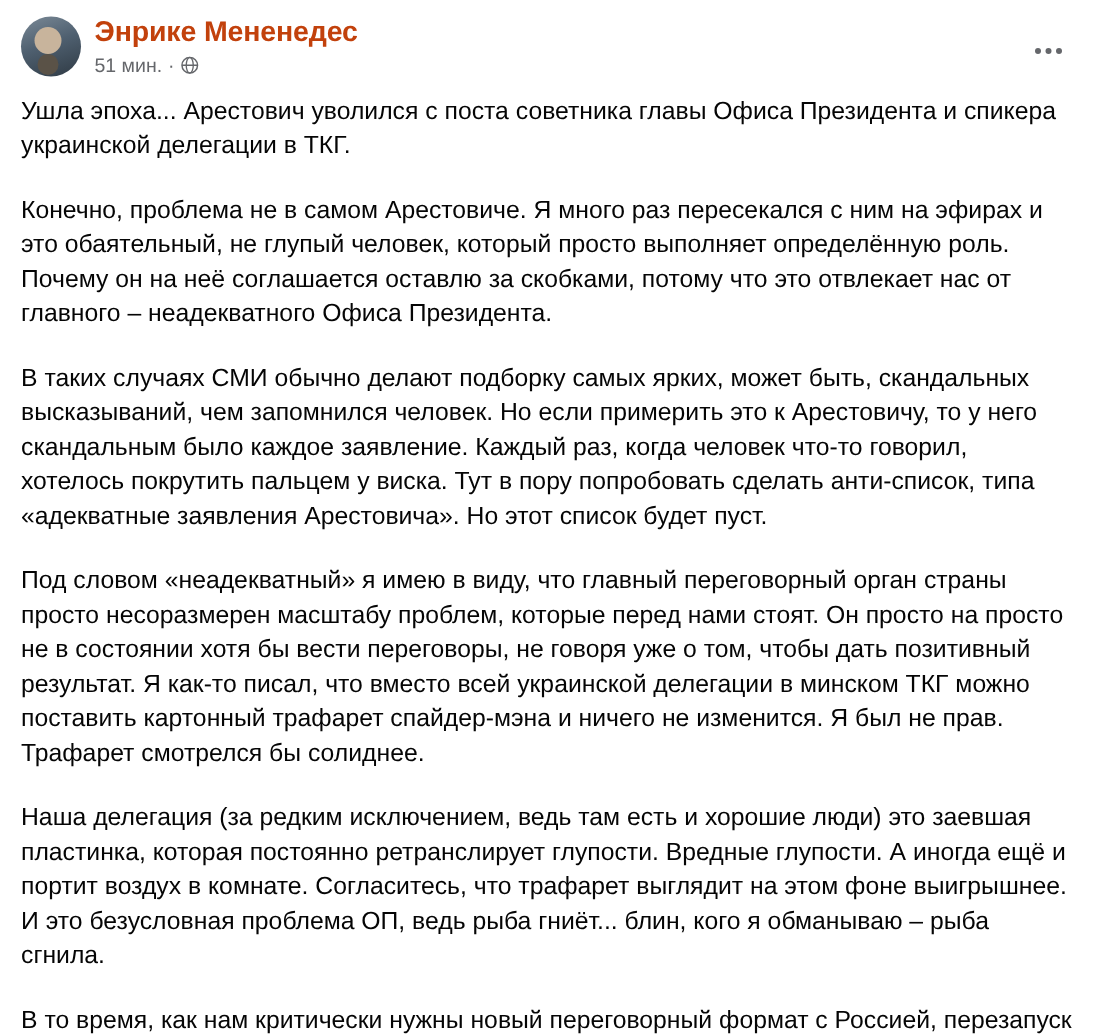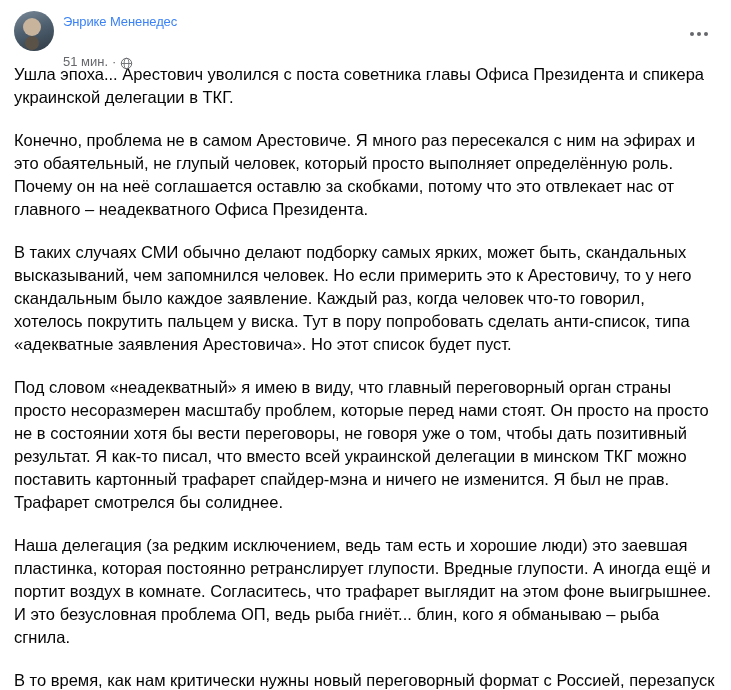--- a/index.html
+++ b/index.html
@@ -47,30 +47,30 @@
     box-shadow: 0 16px 0 -2px #5a5247;
   }
   .header-text {
     margin-left: 9px;
     display: flex;
     flex-direction: column;
     justify-content: center;
     padding-top: 1px;
   }
   .author-name {
-    font-size: 13px;
-    font-weight: normal;
+    font-size: 19px;
+    font-weight: bold;
     line-height: 22px;
-    color: #3b82f6;
+    color: #c2410c;
     letter-spacing: -0.1px;
   }
   .meta-row {
     display: flex;
-    align-items: center;
-    margin-top: 21px;
+    align-items: flex-start;
+    margin-top: 3px;
     font-size: 13px;
     color: #65676b;
     line-height: 16px;
   }
   .meta-sep {
     margin: 0 4px;
     color: #65676b;
   }
   .globe-icon {
     width: 13px;

